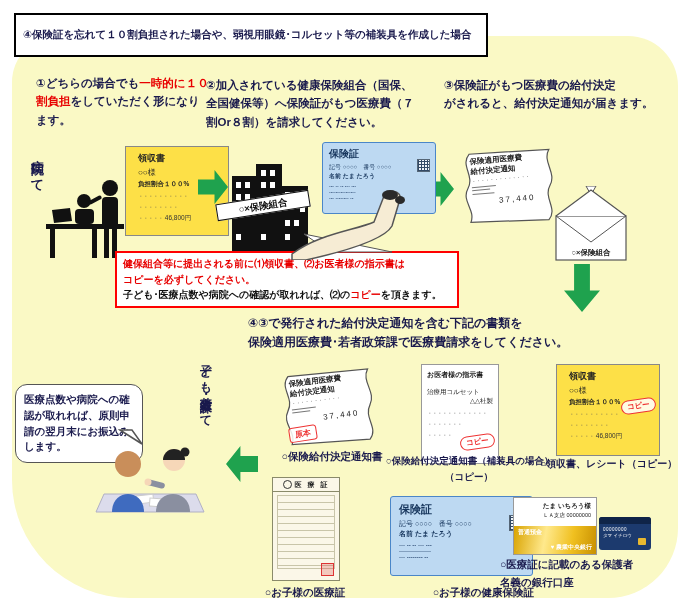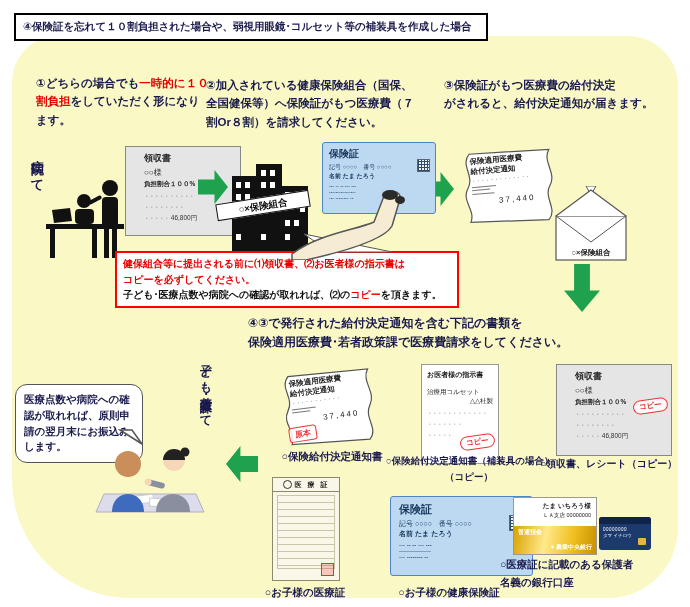--- a/index.html
+++ b/index.html
@@ -2,29 +2,29 @@
 <html><head>
 <meta charset="utf-8">
 <style>
   html,body{margin:0;padding:0;}
   body{font-family:"Liberation Sans","DejaVu Sans",sans-serif;}
   #canvas{position:relative;width:690px;height:607px;background:#ffffff;overflow:hidden;}
   .abs{position:absolute;}
   .b{font-weight:bold;}
   .red{color:#e80000;}
   #bg{left:12px;top:36px;width:666px;height:562px;background:#faf9c5;border-radius:46px 50px 70px 118px;}
-  #title-box{left:14px;top:13px;width:456px;background:#fff;border:2px solid #000;padding:5px 7px;
+  #title-box{left:14px;top:13px;width:456px;background:#fff;border:2px solid #000;padding:13px 7px;
              font-size:10.5px;font-weight:bold;color:#1a1a4d;white-space:nowrap;}
   .step{font-size:11.5px;font-weight:bold;color:#1a1a4d;line-height:1.6;}
   .vtext{writing-mode:vertical-rl;text-orientation:upright;font-weight:bold;color:#1a1a4d;letter-spacing:2px;}
   .arrow{background:#1fa24e;}
   .arr-right{clip-path:polygon(0 28%,55% 28%,55% 0,100% 50%,55% 100%,55% 72%,0 72%);}
   .arr-left{clip-path:polygon(100% 28%,45% 28%,45% 0,0 50%,45% 100%,45% 72%,100% 72%);}
   .arr-down{clip-path:polygon(28% 0,72% 0,72% 55%,100% 55%,50% 100%,0 55%,28% 55%);}
-  .receipt{width:78px;background:#e5e5e5;border:1px solid #888;padding:5px 18px;color:#222;}
+  .receipt{width:78px;background:#fde047;border:1px solid #888;padding:5px 12px;color:#222;}
   .receipt .t{font-size:9px;font-weight:bold;}
   .receipt .n{font-size:8px;margin-top:2px;}
   .receipt .r{font-size:6.5px;font-weight:bold;margin-top:2px;}
   .dots{font-size:5.5px;color:#555;letter-spacing:-0.5px;margin-top:4px;white-space:nowrap;}
   .amt{font-size:6.5px;color:#333;margin-top:3px;white-space:nowrap;}
   .banner{background:#fff;border:1.5px solid #111;text-align:center;font-weight:bold;color:#111;}
   .ins-card{background:#bdd9f2;border:1.5px solid #4a86c8;border-radius:3px;color:#17365d;overflow:hidden;}
   .ins-card .ct{font-weight:bold;}
   .qr{background-color:#eef3f8;border:1px solid #567;
       background-image:repeating-linear-gradient(0deg,#334a66 0 1.5px,transparent 1.5px 3px),
@@ -260,21 +260,21 @@
 
   <div class="abs ins-card" style="left:390px;top:496px;width:125px;height:68px;padding:5px 8px;">
     <div class="ct" style="font-size:11px;">保険証</div>
     <div style="font-size:7px;margin-top:2px;">記号 ○○○○　番号 ○○○○</div>
     <div style="font-size:7px;font-weight:bold;">名前 たま たろう</div>
     <div class="qr abs" style="right:7px;top:18px;width:14px;height:14px;"></div>
     <div class="cdash" style="font-size:6px;margin-top:3px;">--- -- -- --- ---</div>
     <div class="cdash" style="font-size:6px;">----------------</div>
     <div class="cdash" style="font-size:6px;">--- -------- --</div>
   </div>
-  <div class="abs lbl" style="left:379px;top:586px;width:140px;text-align:center;">○お子様の健康保険証</div>
+  <div class="abs lbl" style="left:394px;top:586px;width:140px;text-align:right;">○お子様の健康保険証</div>
 
   <div class="abs" style="left:513px;top:497px;width:82px;height:56px;background:#fff;border:1px solid #999;overflow:hidden;">
     <div style="font-size:6.5px;font-weight:bold;color:#222;text-align:right;padding:4px 5px 0 0;">たま いちろう様</div>
     <div style="font-size:5.5px;color:#222;text-align:right;padding:1px 5px 0 0;">ＬＡ支店 00000000</div>
     <div class="abs" style="left:0;bottom:0;width:82px;height:28px;background:linear-gradient(100deg,#d9a300,#ffe98c 38%,#f0c020 70%,#c89000);">
       <span style="position:absolute;left:4px;top:2px;font-size:6px;font-weight:bold;color:#fff;">普通預金</span>
       <span style="position:absolute;right:4px;bottom:2px;font-size:6px;font-weight:bold;color:#fff;">
         <span>♥</span>
         <span>農業中央銀行</span>
       </span>

